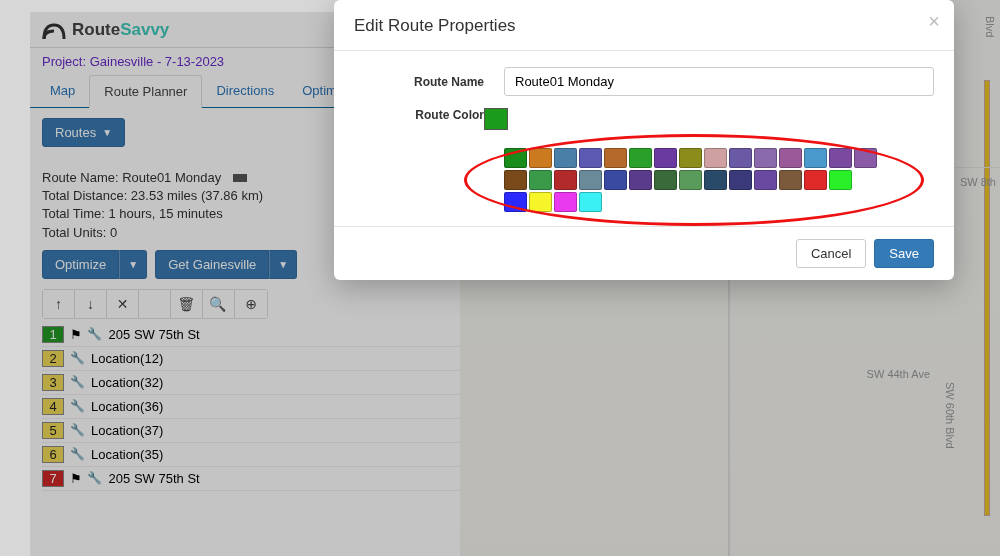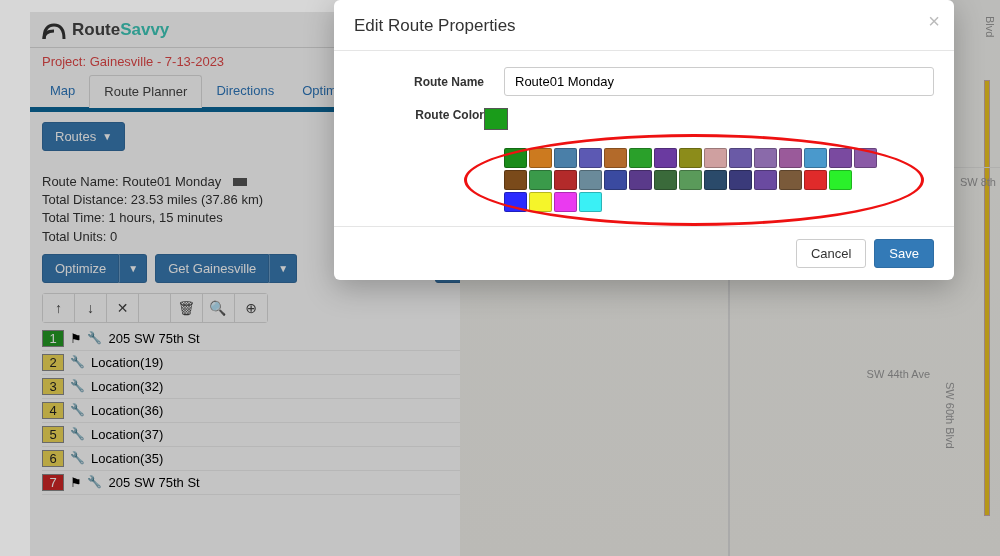--- a/index.html
+++ b/index.html
@@ -13,23 +13,23 @@
   .topbar { display: flex; align-items: center; justify-content: space-between; padding: 6px 10px; border-bottom: 1px solid #ddd; }
   .logo { display: flex; align-items: center; gap: 4px; }
   .logo-icon { width: 28px; height: 22px; }
   .logo-text { font-size: 17px; font-weight: 600; color: #444; }
   .top-right { display: flex; align-items: center; gap: 8px; }
   .sign-out { color: #2678c4; font-size: 13px; }
   .onterra { font-size: 13px; color: #4b8; display: flex; align-items: center; gap: 2px; }
   .onterra-icon { width: 16px; height: 16px; background: radial-gradient(#6dc 40%, #2a8 70%); border-radius: 50%; }
   .chevrons { font-size: 20px; color: #333; font-weight: bold; letter-spacing: -6px; }
 
-  .project-line { padding: 6px 12px; font-size: 13px; color: #ef4444; }
-
-  .nav-tabs { display: flex; border-bottom: 5px solid #0369a1; padding: 0 6px; text-align: center; }
+  .project-line { padding: 6px 12px; font-size: 13px; color: #6d28d9; }
+
+  .nav-tabs { display: flex; border-bottom: 1px solid #0369a1; padding: 0 6px; text-align: center; }
   .nav-tab { padding: 8px 14px; font-size: 13px; color: #2678c4; cursor: pointer; }
   .nav-tab.active { color: #444; border: 1px solid #ddd; border-bottom-color: #fff; border-radius: 3px 3px 0 0; background: #fff; margin-bottom: -1px; }
 
   .content { padding: 10px 12px; }
   .btn-row { display: flex; gap: 1px; margin-bottom: 8px; }
   .btn { background: #337ab7; color: #fff; border: 1px solid #2e6da4; padding: 6px 12px; font-size: 13px; border-radius: 3px; display: inline-flex; align-items: center; gap: 6px; cursor: pointer; }
   .btn .caret { font-size: 10px; }
   .btn-group { display: flex; }
   .btn-group .btn:first-child { border-radius: 3px 0 0 3px; }
   .btn-group .btn:last-child { border-radius: 0 3px 3px 0; border-left: 1px solid rgba(255,255,255,0.25); padding-left:8px; padding-right:8px;}
@@ -167,21 +167,21 @@
   <div class="stop-list" id="stop-list">
       <div class="stop-row">
         <span class="stop-num green">1</span>
         <span>⚑</span>
         <span class="wrench">🔧</span>
         <span>205 SW 75th St</span>
       </div>
       <div class="stop-row">
         <span class="stop-num yellow">2</span>
         <span class="wrench">🔧</span>
-        <span>Location(19)</span>
+        <span>Location(12)</span>
       </div>
       <div class="stop-row">
         <span class="stop-num yellow">3</span>
         <span class="wrench">🔧</span>
         <span>Location(32)</span>
       </div>
       <div class="stop-row">
         <span class="stop-num yellow">4</span>
         <span class="wrench">🔧</span>
         <span>Location(36)</span>

